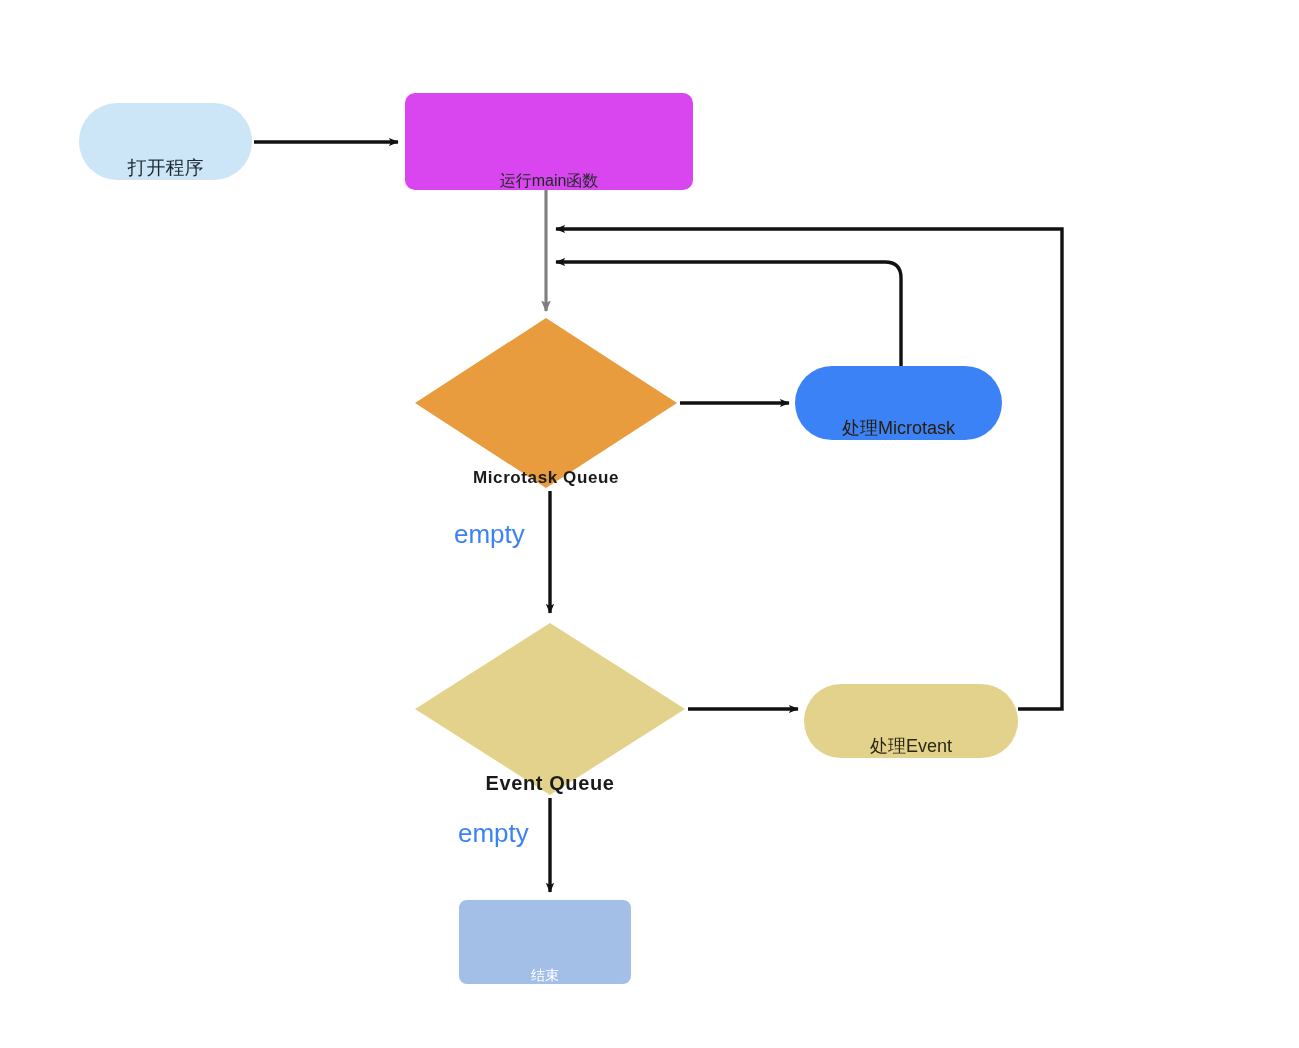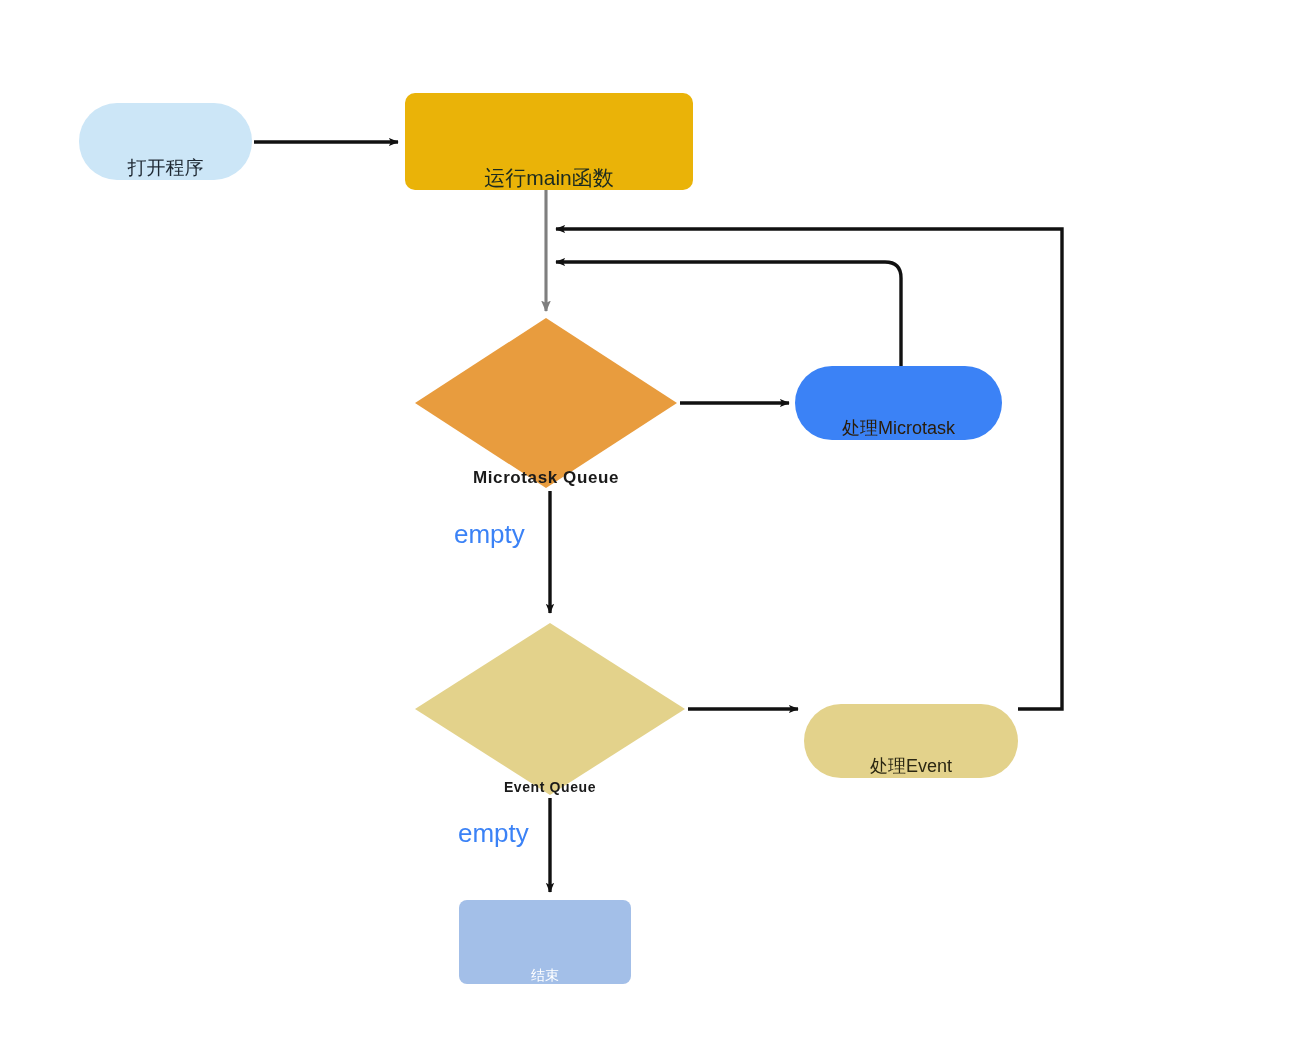--- a/index.html
+++ b/index.html
@@ -42,34 +42,34 @@
   
   .n-open {
     left: 79px;  top: 103px;  width: 173px; height: 77px;
     background: #cce6f7;
     border-radius: 38px;
     color: #1f2933;
     font-size: 19px;
   }
   .n-main {
     left: 405px; top: 93px;  width: 288px; height: 97px;
-    background: #eab308;
+    background: #d946ef;
     border-radius: 10px;
     color: #1b2a20;
-    font-size: 21px;
+    font-size: 16px;
   }
   .n-proc-micro {
     left: 795px; top: 366px; width: 207px; height: 74px;
     background: #3b82f6;
     border-radius: 37px;
     color: #2a1c08;
     font-size: 18px;
   }
   .n-proc-event {
-    left: 804px; top: 704px; width: 214px; height: 74px;
+    left: 804px; top: 684px; width: 214px; height: 74px;
     background: #e3d28b;
     border-radius: 37px;
     color: #2b2712;
     font-size: 18px;
   }
   .n-end {
     left: 459px; top: 900px; width: 172px; height: 84px;
     background: #a3bfe8;
     border-radius: 8px;
     color: #ffffff;
@@ -85,21 +85,21 @@
     font-weight: 700;
     letter-spacing: 0.6px;
     color: #1a1a1a;
   }
   .d-micro {
     left: 415px; top: 318px; width: 262px; height: 170px;
     font-size: 17px;
   }
   .d-event {
     left: 415px; top: 623px; width: 270px; height: 172px;
-    font-size: 14px;
+    font-size: 20px;
   }
 
   
   .edge-label {
     position: absolute;
     color: #3b82f6;
     font-size: 26px;
     white-space: nowrap;
   }
   .lbl-empty-1 { left: 454px; top: 519px; }

